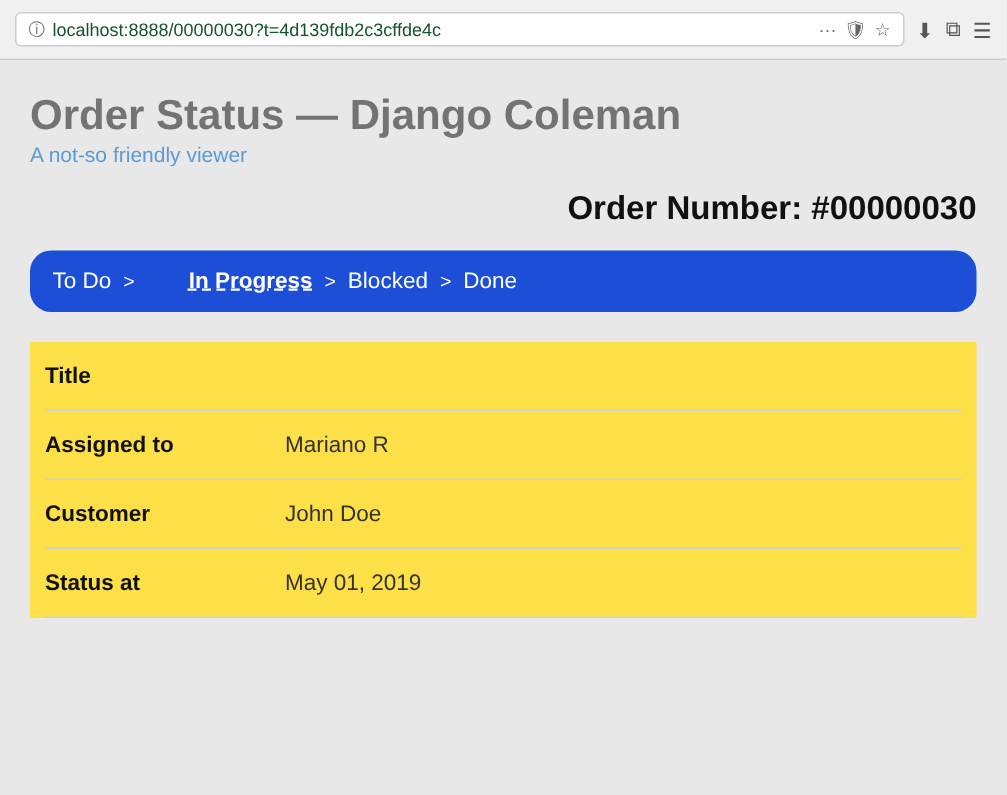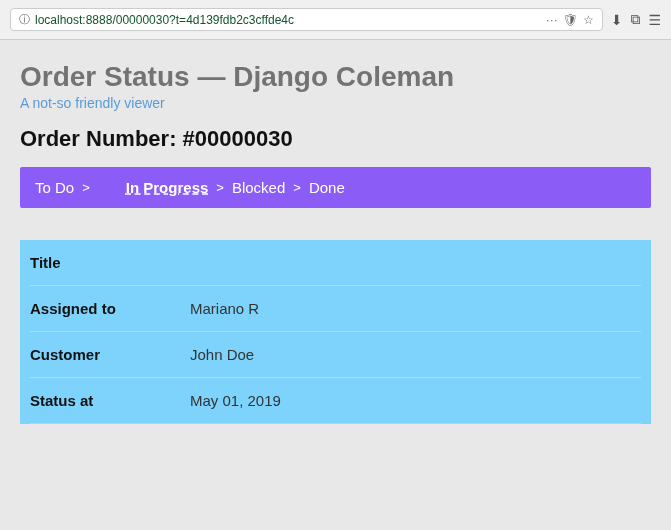--- a/index.html
+++ b/index.html
@@ -86,35 +86,36 @@
       line-height: 1.2;
     }
 
     .site-subtitle {
       font-size: 14px;
       color: #5b9bd5;
       margin-top: 1px;
     }
 
     .order-number-container {
+      text-align: right;
       margin-bottom: 15px;
     }
 
     .order-number {
       font-size: 22px;
       font-weight: bold;
       color: #111;
     }
 
     
     .status-bar {
-      background: #8b5cf6;
+      background: #1d4ed8;
       padding: 12px 15px;
-      margin-bottom: 32px;
-      border-radius: 2px;
+      margin-bottom: 20px;
+      border-radius: 14px;
     }
 
     .status-steps {
       display: flex;
       align-items: center;
       gap: 8px;
       font-size: 15px;
       color: white;
     }
 
@@ -129,21 +130,21 @@
       padding-left: 28px;
     }
 
     .status-separator {
       color: white;
       font-size: 13px;
     }
 
     
     .details-section {
-      background: #7dd3fc;
+      background: #fde047;
       padding: 0 10px;
     }
 
     .detail-row {
       display: flex;
       align-items: flex-start;
       padding: 14px 0;
       border-bottom: 1px solid #d0d0d0;
     }
 

